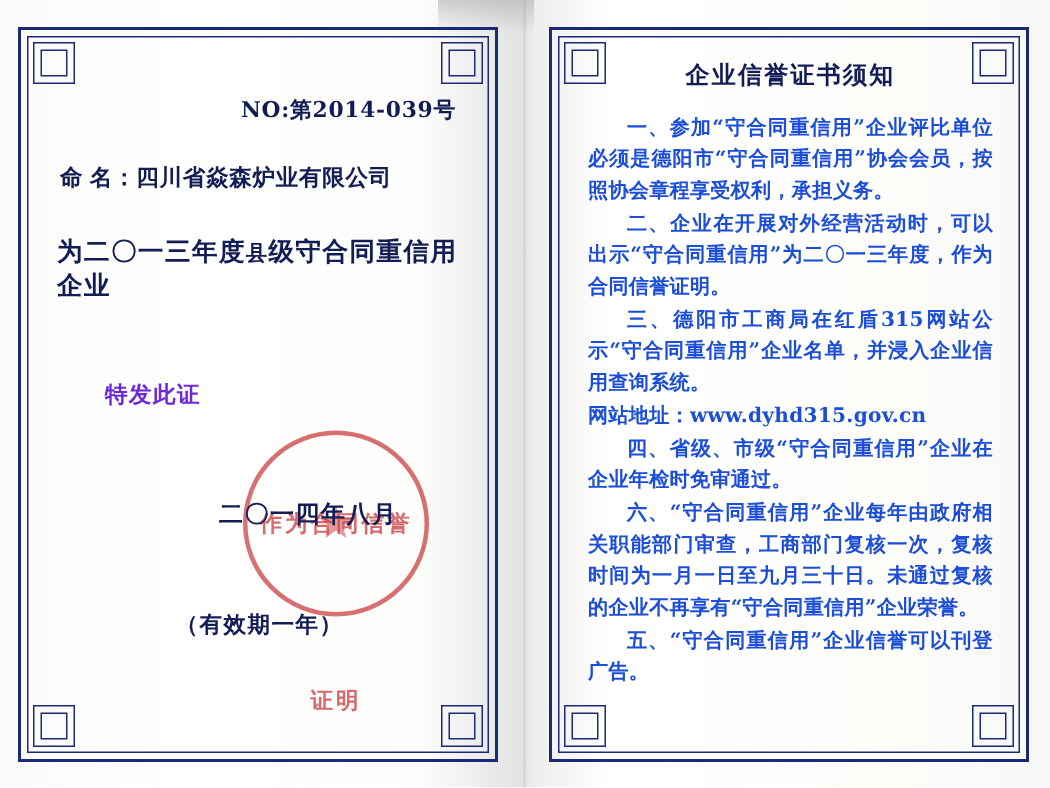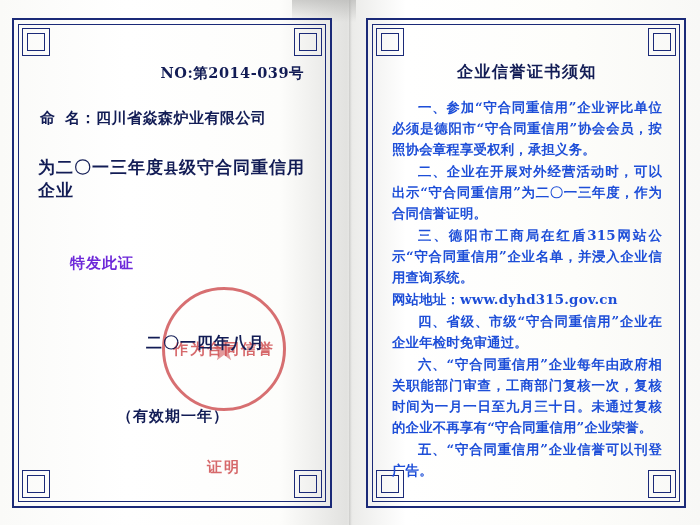--- a/index.html
+++ b/index.html
@@ -100,21 +100,21 @@
     font-size: 14.5px;
     font-weight: bold;
     color: #121c55;
     margin-top: 24px;
     margin-right: 8px;
     letter-spacing: 0.5px;
   }
   .line-name {
     margin-top: 26px;
     margin-left: 6px;
-    font-family: Liberation Mono, monospace;
+    font-family: Liberation Serif, serif;
     font-size: 15px;
     font-weight: bold;
     color: #121c55;
     letter-spacing: 0.5px;
   }
   .line-title {
     margin-top: 28px;
     margin-left: 4px;
     font-family: "DejaVu Serif", "Liberation Serif", serif;
     font-size: 17px;
@@ -186,21 +186,20 @@
     font-family: "DejaVu Serif", "Liberation Serif", serif;
     font-size: 15px;
     font-weight: bold;
     color: #121c55;
     letter-spacing: 1px;
   }
 
   
   .notice-title {
     text-align: center;
-    margin-top: 22px;
     font-family: "DejaVu Serif", "Liberation Serif", serif;
     font-size: 16px;
     font-weight: bold;
     color: #121c55;
     letter-spacing: 1.5px;
   }
   .notice-body {
     margin-top: 14px;
     padding: 0 4px 0 4px;
   }

